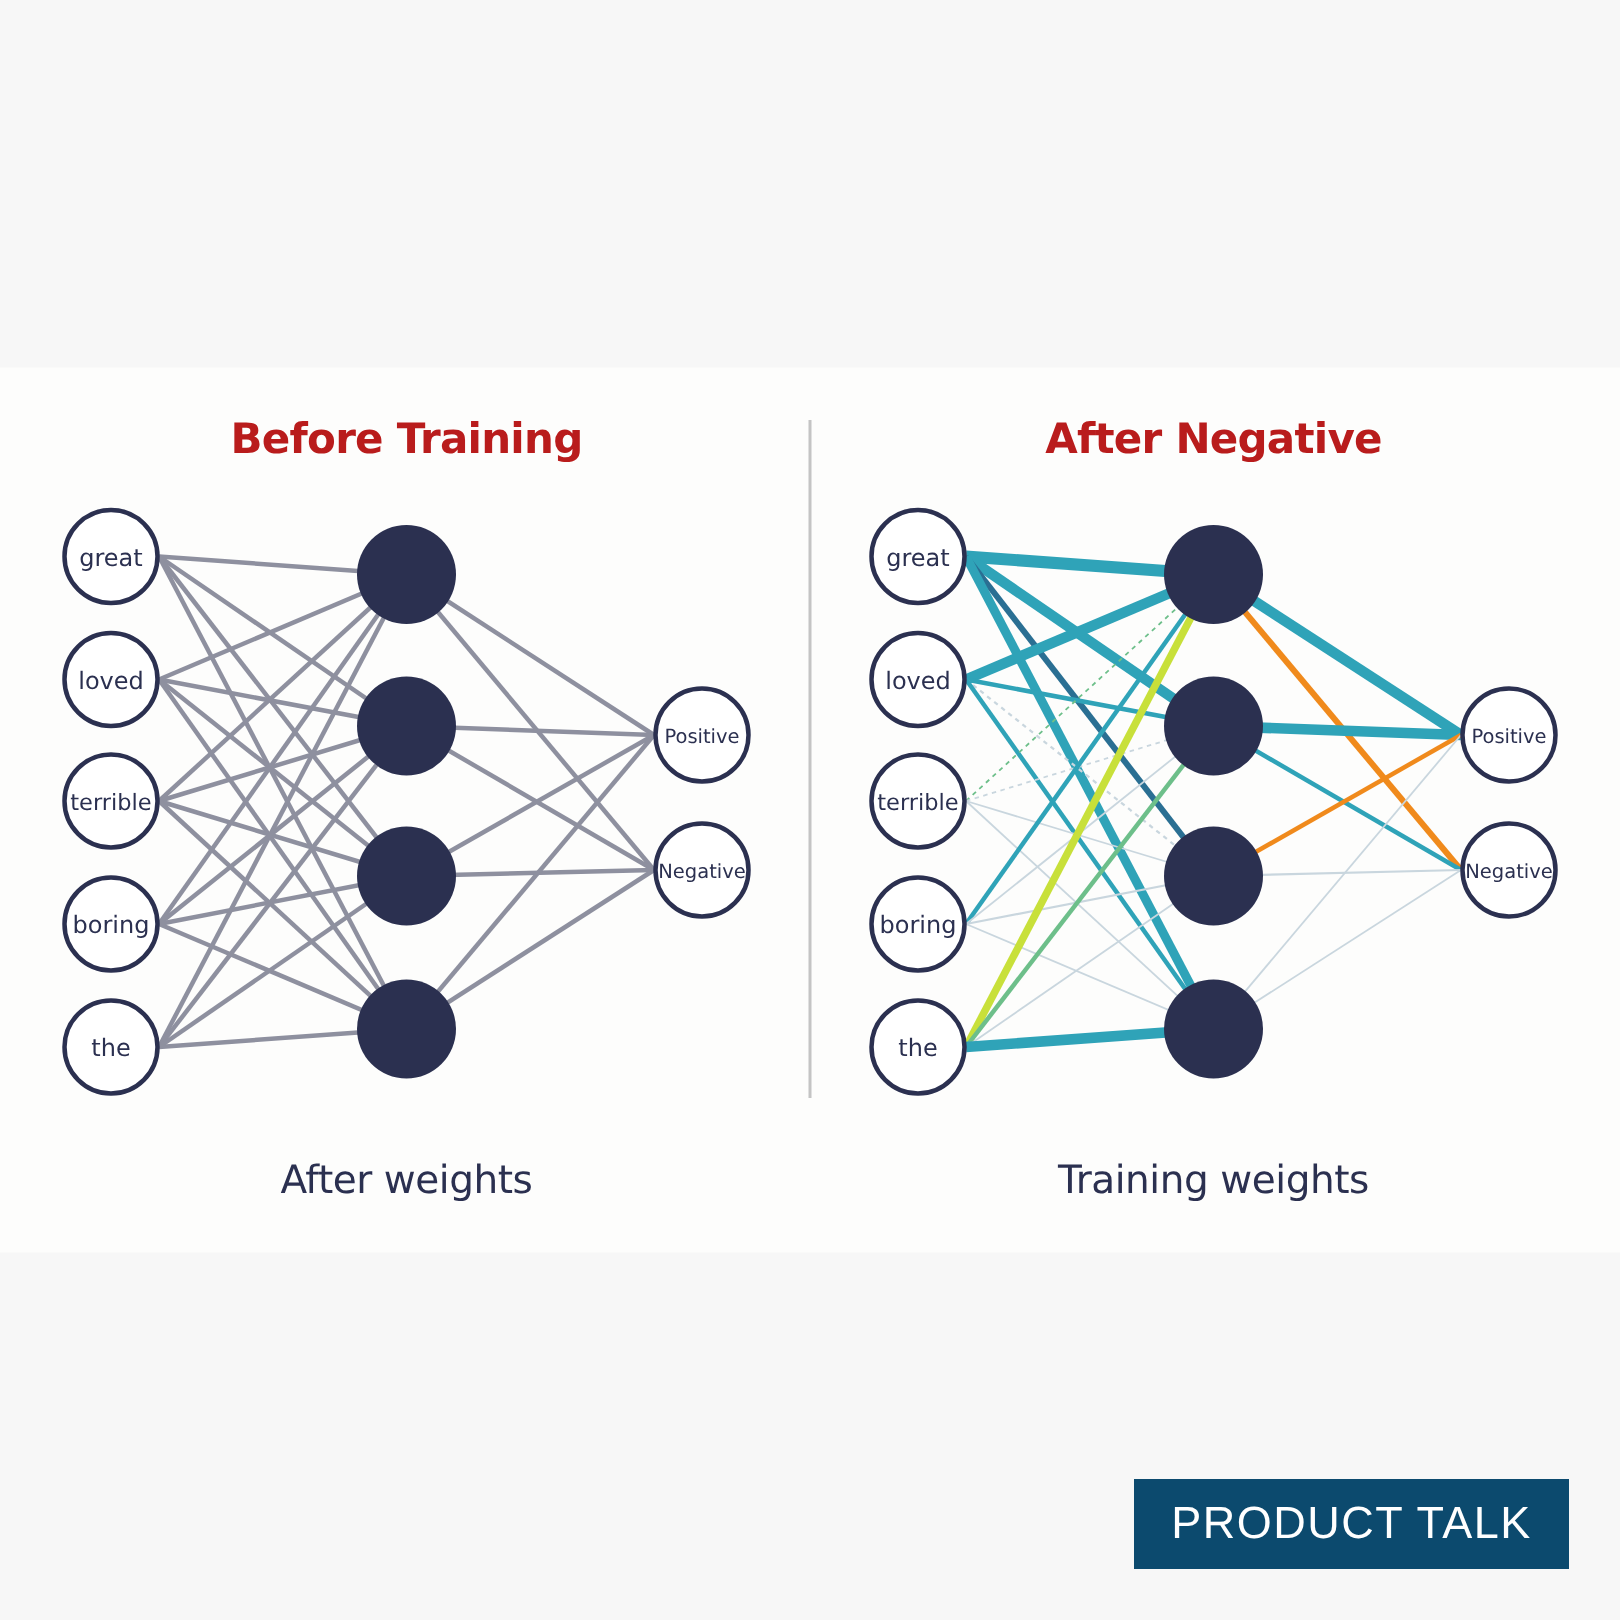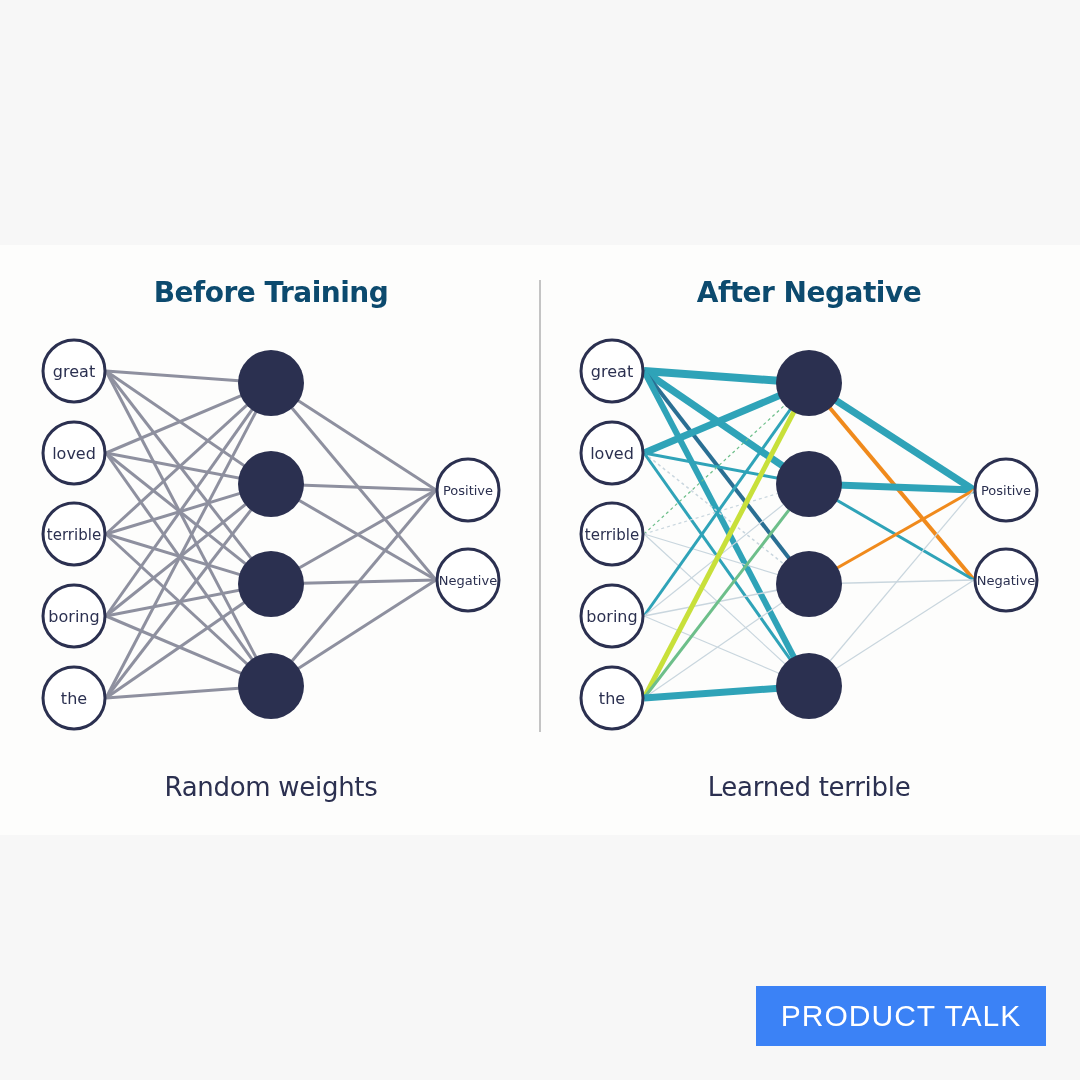--- a/index.html
+++ b/index.html
@@ -1,26 +1,26 @@
 <!DOCTYPE html>
 <html><head>
 <meta charset="utf-8">
 <style>
   html, body { margin:0; padding:0; }
   body { width:1080px; height:1080px; background:#f7f7f7; position:relative; overflow:hidden;
          font-family:"Liberation Sans", sans-serif; color:#2b3050; }
   .panel { position:absolute; left:0; top:245px; width:1080px; height:590px; background:#fdfdfc; }
-  .title { position:absolute; top:276px; font-size:28px; font-weight:bold; color:#0c4a6e;
+  .title { position:absolute; top:276px; font-size:28px; font-weight:bold; color:#b91c1c;
            font-family:"DejaVu Sans", sans-serif; letter-spacing:-0.5px; text-align:center; width:400px; }
   .caption { position:absolute; top:772px; font-size:26px; color:#2b3050; text-align:center; width:400px;
              font-family:"DejaVu Sans", sans-serif; letter-spacing:-0.3px; }
   .divider { position:absolute; left:539px; top:280px; width:2px; height:452px; background:#c4c4c4; }
   svg.net { position:absolute; left:0; top:0; }
   .node-label { font-family:"DejaVu Sans", sans-serif; fill:#2b3050; }
-  .brand { position:absolute; left:756px; top:986px; width:290px; height:60px; background:#3b82f6;
+  .brand { position:absolute; left:756px; top:986px; width:290px; height:60px; background:#0c4a6e;
            color:#ffffff; font-size:30px; display:flex; align-items:center; justify-content:center;
            letter-spacing:1px; font-family:"Liberation Sans", sans-serif; }
 </style>
 </head>
 <body>
 
 <div class="panel"></div>
 
 <div class="title" style="left:71px;">Before Training</div>
 <div class="title" style="left:609px;">After Negative</div>
@@ -119,16 +119,16 @@
       <circle cx="809" cy="484" r="33" fill="#2b3050"></circle>
       <circle cx="809" cy="584" r="33" fill="#2b3050"></circle>
       <circle cx="809" cy="686" r="33" fill="#2b3050"></circle>
       <circle cx="1006" cy="490" r="31" fill="#ffffff" stroke="#2b3050" stroke-width="3"></circle>
       <text x="1006" y="495" text-anchor="middle" font-size="13" class="node-label">Positive</text>
       <circle cx="1006" cy="580" r="31" fill="#ffffff" stroke="#2b3050" stroke-width="3"></circle>
       <text x="1006" y="585" text-anchor="middle" font-size="13" class="node-label">Negative</text>
     </g>
 </svg>
 
-<div class="caption" style="left:71px;">Random weights</div>
-<div class="caption" style="left:609px;">Learned terrible</div>
+<div class="caption" style="left:71px;">After weights</div>
+<div class="caption" style="left:609px;">Training weights</div>
 
 <div class="brand">PRODUCT TALK</div>
 
 </body></html>

